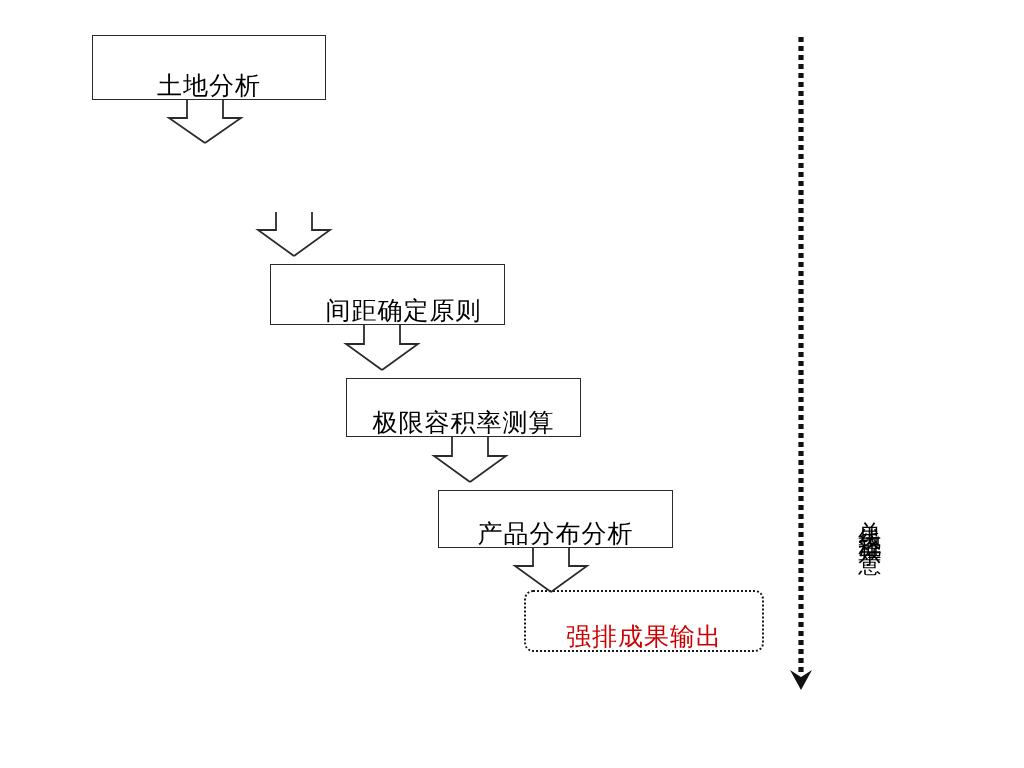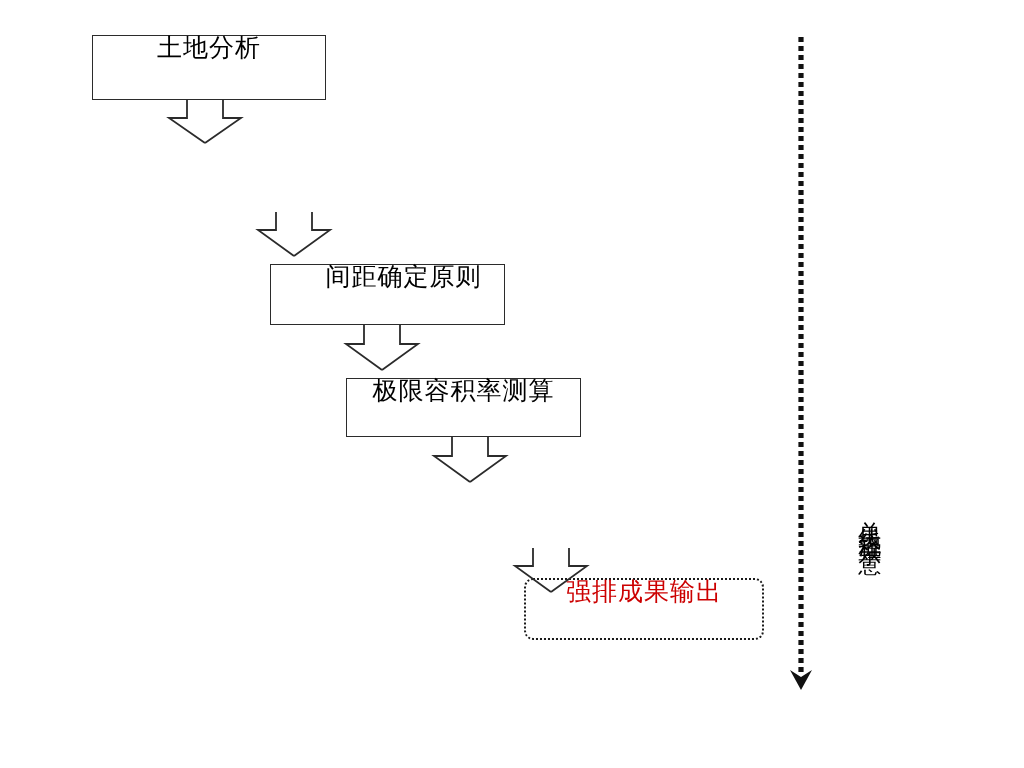--- a/index.html
+++ b/index.html
@@ -17,21 +17,21 @@
     height: 768px;
     background: #ffffff;
     overflow: hidden;
   }
   .node {
     position: absolute;
     box-sizing: border-box;
     border: 1.6px solid #2b2b2b;
     background: #ffffff;
     display: flex;
-    align-items: flex-start;
+    align-items: flex-end;
     justify-content: center;
     color: #000000;
     font-size: 25px;
     letter-spacing: 1px;
     line-height: 1;
     white-space: nowrap;
   }
   .node-label {
     display: block;
     transform: translateY(-1px);
@@ -81,22 +81,25 @@
 
 
   <div class="node" style="left: 270px; top: 264px; width: 235px; height: 61px; padding-left: 32px;">
     <span class="node-label">间距确定原则</span>
   </div>
 
   <div class="node" style="left: 346px; top: 378px; width: 235px; height: 59px;">
     <span class="node-label">极限容积率测算</span>
   </div>
 
+  <div class="node" style="left: 438px; top: 490px; width: 235px; height: 58px;">
+    <span class="node-label">产品分布分析</span>
+  </div>
 
-  <div class="node dotted" style="left: 524px; top: 578px; width: 240px; height: 62px;">
+  <div class="node dotted" style="left: 524px; top: 590px; width: 240px; height: 62px;">
     <span class="node-label">强排成果输出</span>
   </div>
 
   <div class="connector" style="left: 166px; top: 100px; width: 78px; height: 43px;">
       <svg width="78" height="43" viewBox="0 0 78 43">
         <polyline points="21,0 21,18 3,18 39,43" fill="none" stroke="#2b2b2b" stroke-width="1.8" stroke-linejoin="miter"></polyline>
         <polyline points="57,0 57,18 75,18 39,43" fill="none" stroke="#2b2b2b" stroke-width="1.8" stroke-linejoin="miter"></polyline>
       </svg>
     </div>
   <div class="connector" style="left: 255px; top: 212px; width: 78px; height: 44px;">

